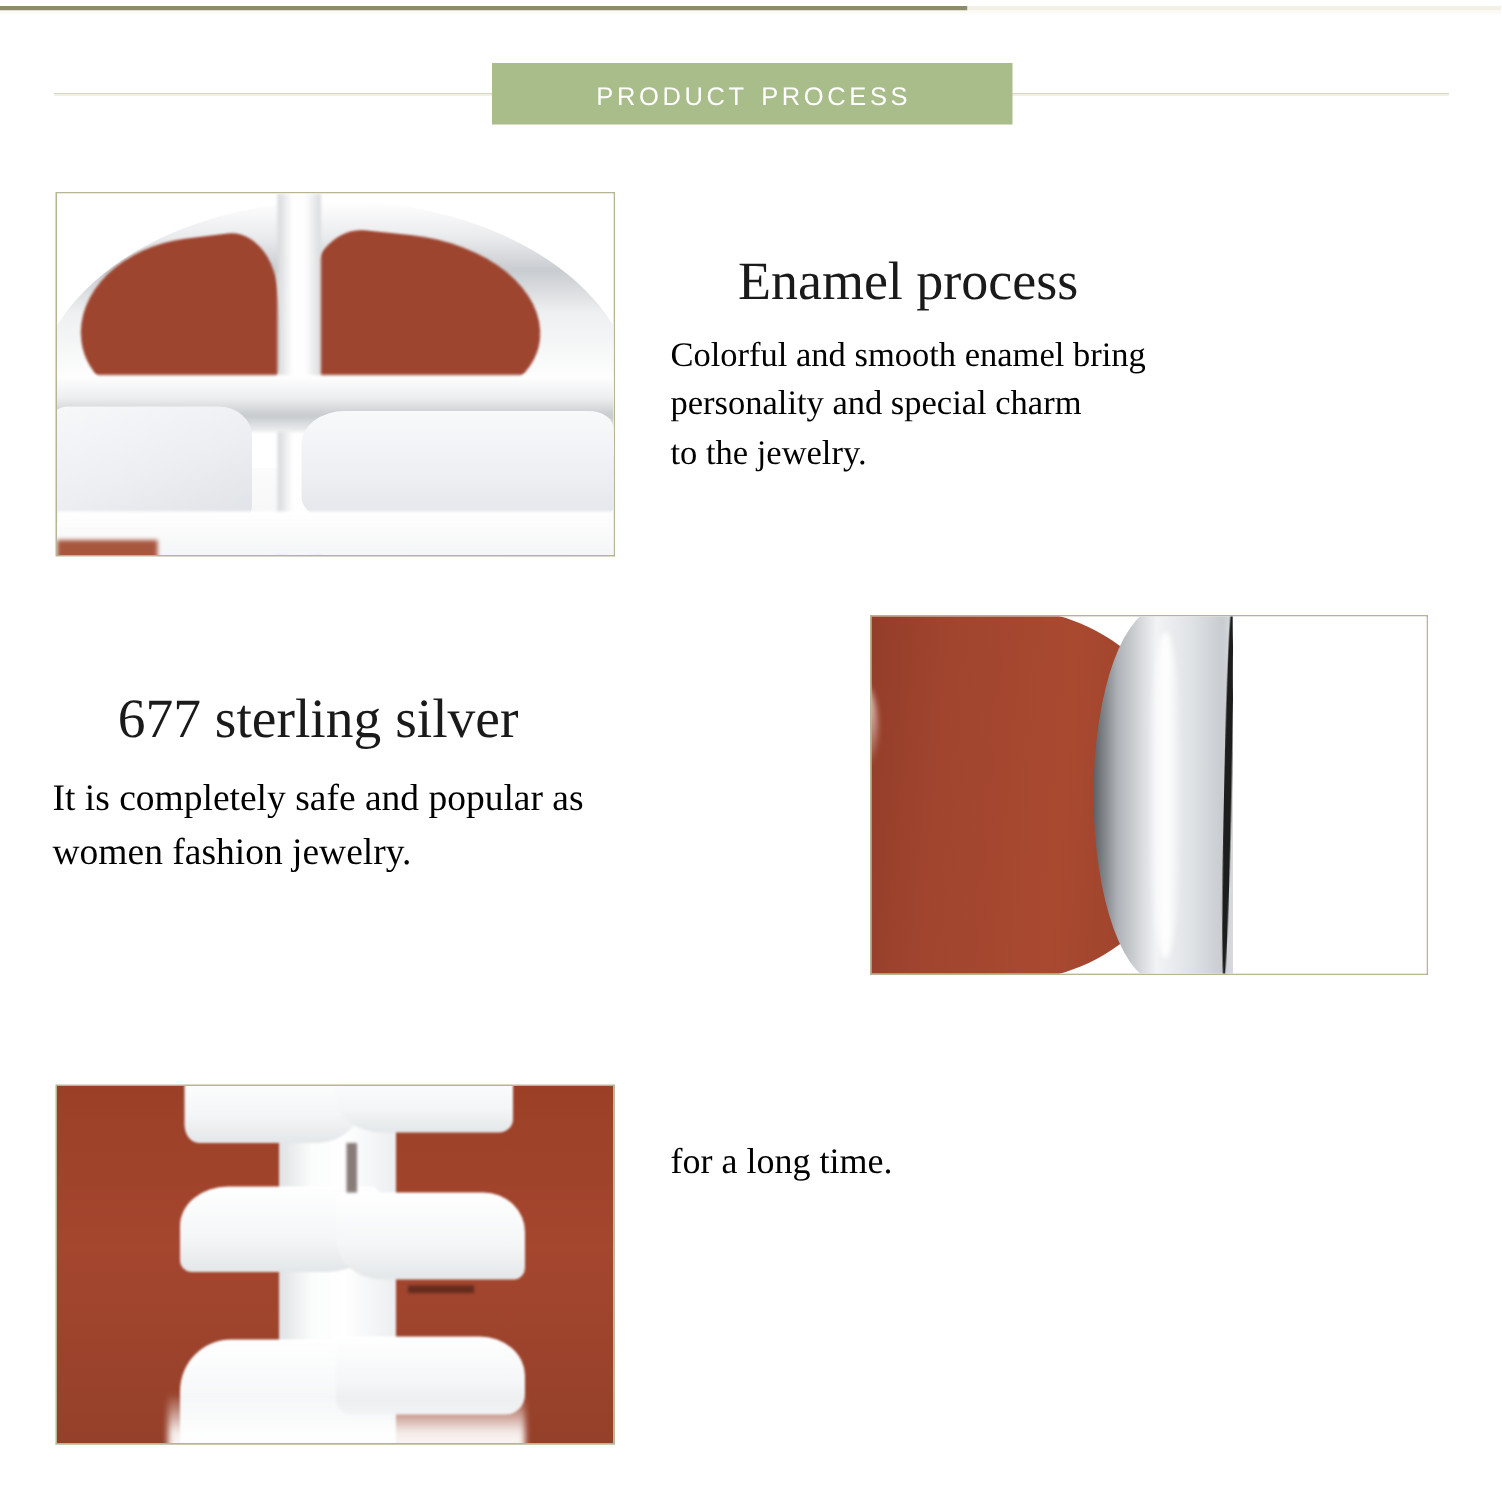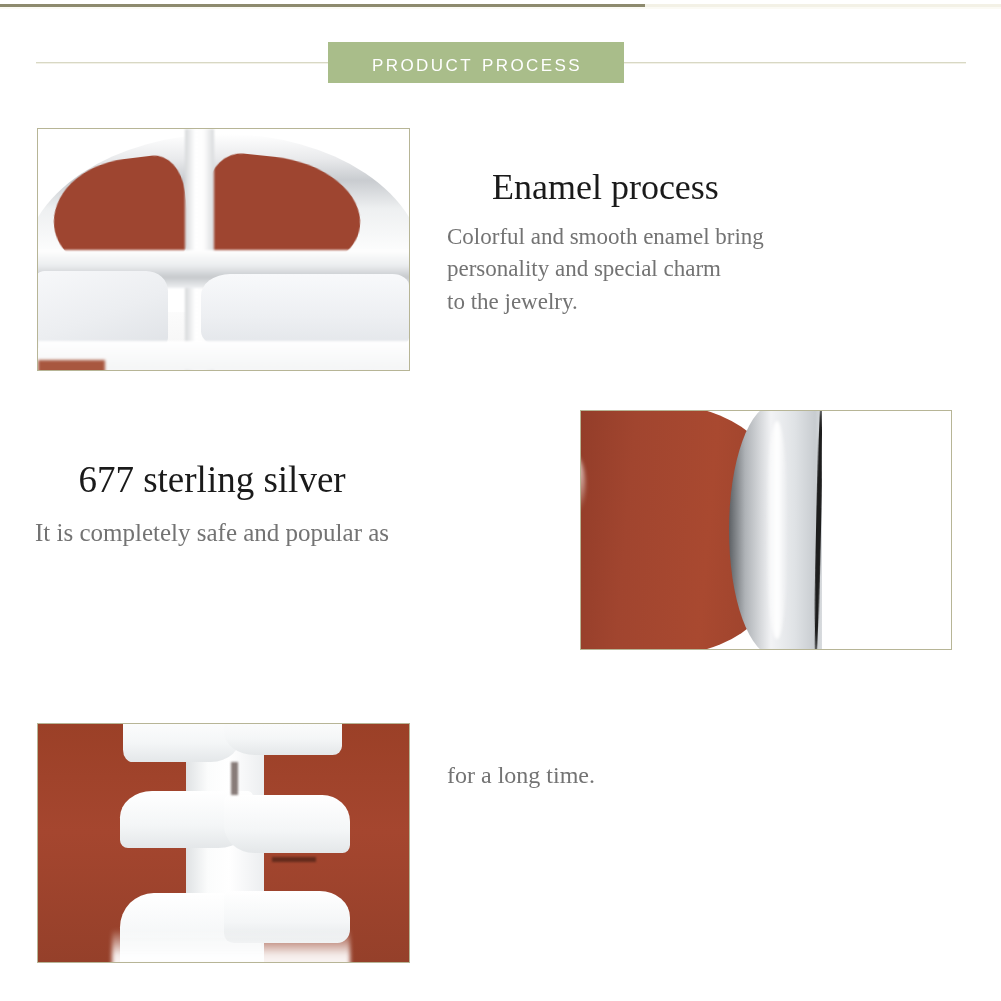--- a/index.html
+++ b/index.html
@@ -69,21 +69,21 @@
     left: 36px;
     top: 21px;
     width: 930px;
     height: 1px;
     background: #f2f1e7;
   }
   .banner-chip {
     position: absolute;
     left: 328px;
     top: 0px;
-    width: 296px;
+    width: 347px;
     height: 41px;
     background: #a9bd8a;
     display: flex;
     align-items: center;
     justify-content: center;
   }
   .banner-text {
     color: #ffffff;
     font-family: "Liberation Sans", "DejaVu Sans", sans-serif;
     font-size: 24px;
@@ -347,21 +347,21 @@
   .heading {
     color: #1a1a1a;
     font-size: 35px;
     font-weight: 400;
     line-height: 1.1;
     margin: 0 0 14px 0;
     white-space: nowrap;
     text-align: center;
   }
   .body-line {
-    color: #737373;
+    color: #000000;
     font-size: 23px;
     line-height: 1.42;
     white-space: nowrap;
   }
   .block-1 { left: 447px; top: 168px; }
   .block-1 .heading { font-size: 36px; margin-bottom: 13px; }
   .block-1 .body-line { font-size: 23px; }
 
   .block-2 { left: 35px; top: 460px; }
   .block-2 .heading { font-size: 37px; margin-bottom: 14px; }
@@ -415,20 +415,21 @@
   <div class="text-block block-1">
     <h2 class="heading">Enamel process</h2>
     <div class="body-line">Colorful and smooth enamel bring</div>
     <div class="body-line">personality and special charm</div>
     <div class="body-line">to the jewelry.</div>
   </div>
 
   <div class="text-block block-2">
     <h2 class="heading">677 sterling silver</h2>
     <div class="body-line">It is completely safe and popular as</div>
+    <div class="body-line">women fashion jewelry.</div>
   </div>
 
   <div class="photo photo-2">
     <div class="p2-canvas">
       <div class="p2-red"></div>
       <div class="p2-red-gloss"></div>
       <div class="p2-silver"></div>
       <div class="p2-highlight"></div>
       <div class="p2-contour"></div>
       <div class="p2-white"></div>

